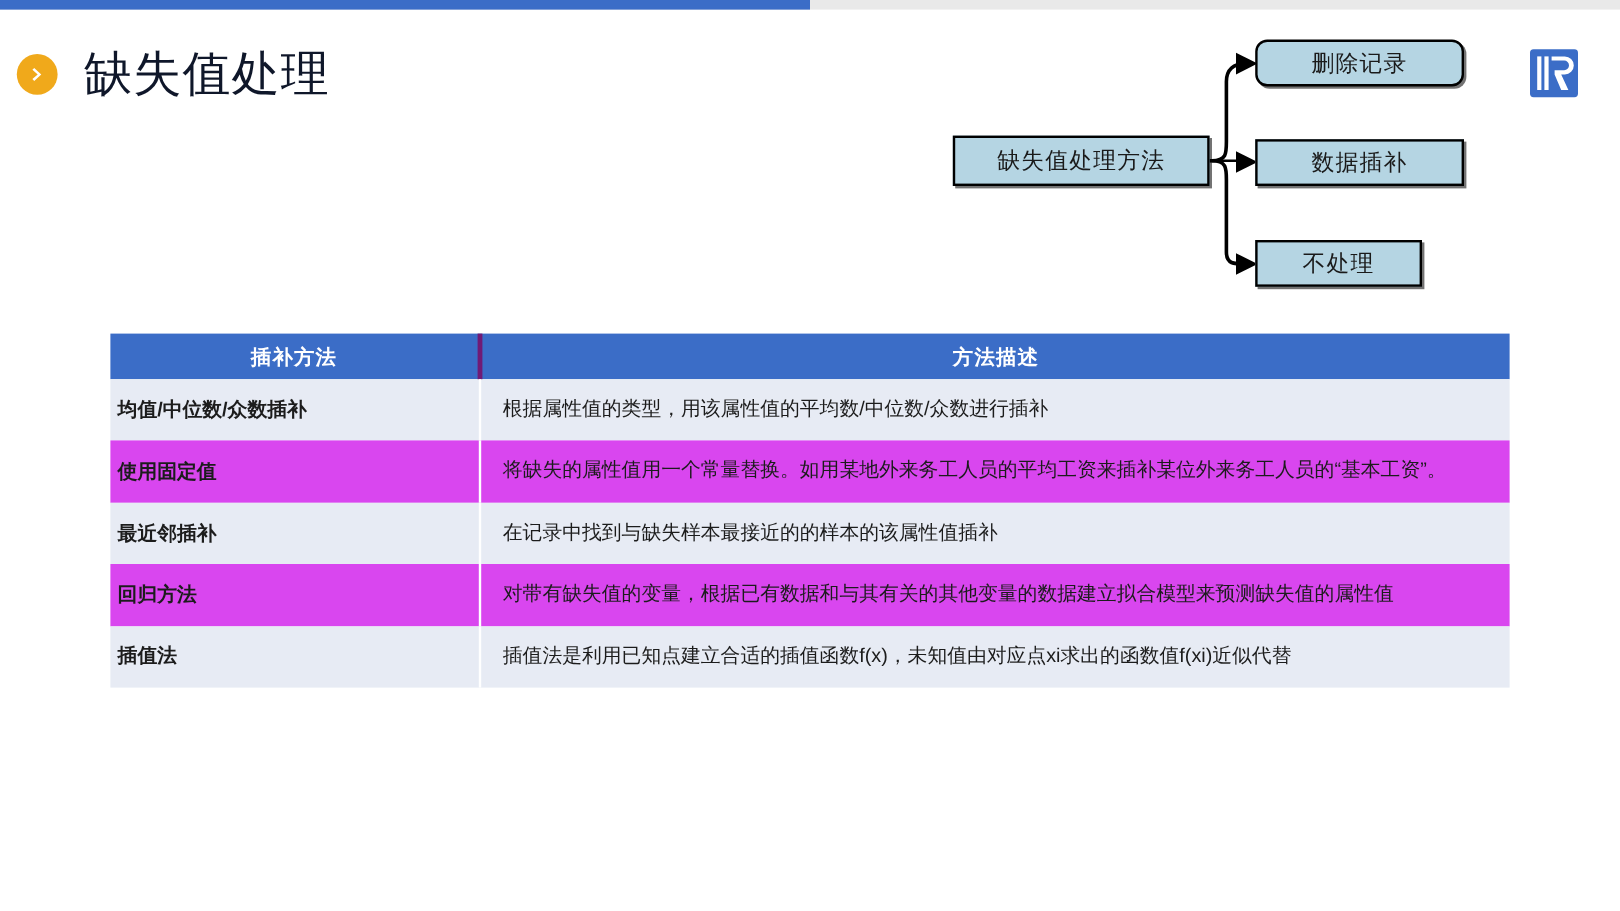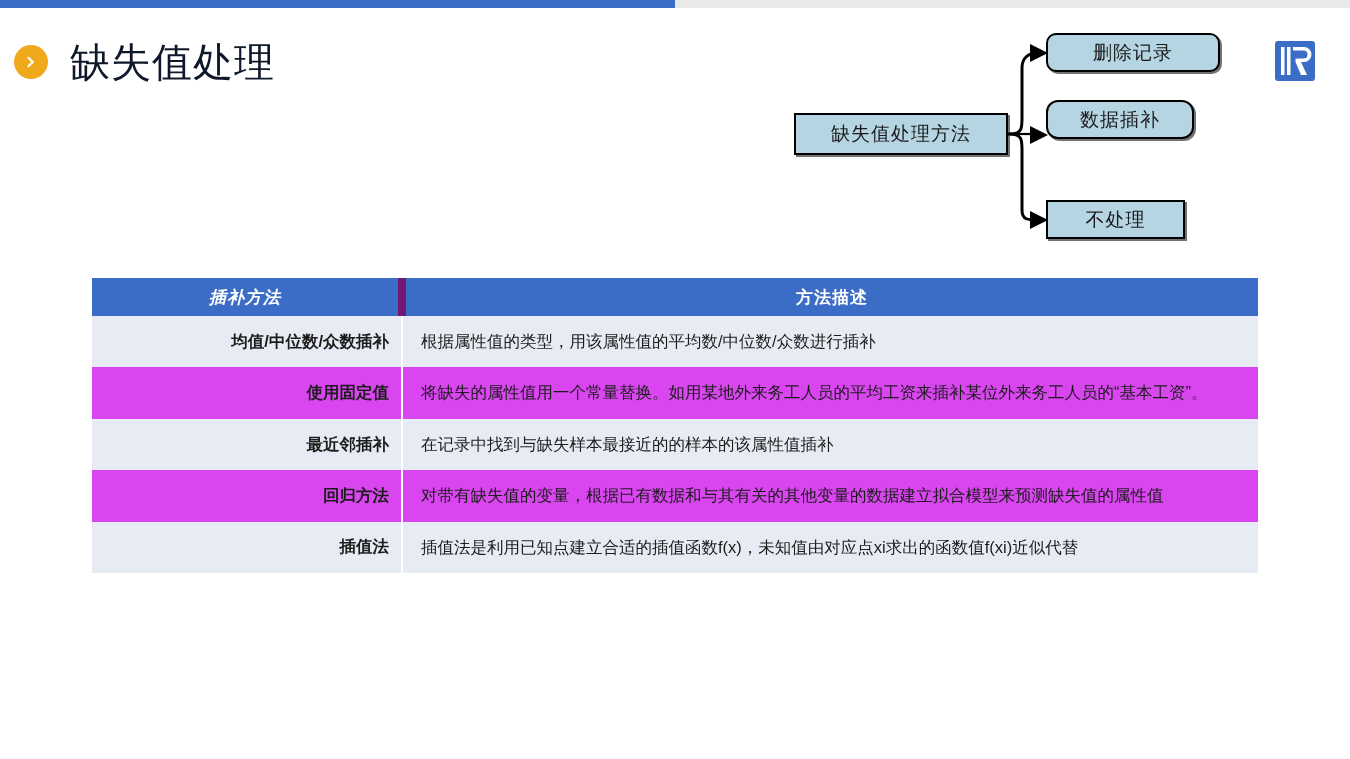--- a/index.html
+++ b/index.html
@@ -88,21 +88,21 @@
     display: flex;
     align-items: center;
     justify-content: center;
     font-size: 19px;
     color: #1a1a1a;
     letter-spacing: 1px;
     box-shadow: 2px 2px 0 rgba(0,0,0,0.55);
   }
   #flow-root { left: 12px;  top: 93px;  width: 214px; height: 42px; margin-left: 22px; }
   #flow-n1   { left: 286px; top: 13px;  width: 174px; height: 39px; border-radius: 10px; }
-  #flow-n2   { left: 286px; top: 80px;  width: 148px; height: 39px; border-radius: 12px; }
+  #flow-n2   { left: 286px; top: 96px;  width: 174px; height: 39px; }
   #flow-n3   { left: 286px; top: 180px; width: 139px; height: 39px; }
 
   
   #table {
     position: absolute;
     left: 92px;
     top: 278px;
     width: 1166px;
     border-collapse: collapse;
     table-layout: fixed;
@@ -110,30 +110,30 @@
   #table th {
     background: #3b6dc7;
     color: #ffffff;
     font-size: 17px;
     font-weight: bold;
     height: 38px;
     letter-spacing: 1px;
     text-align: center;
     padding: 0;
   }
-  #table th.col-method { width: 306px; border-right: 8px solid #701a75; font-style: italic; }
+  #table th.col-method { width: 306px; border-right: 4px solid #701a75; }
   #table td {
     font-size: 16.5px;
     color: #1c1c1c;
     padding: 14px 0;
     vertical-align: middle;
   }
   #table td.cell-method {
     font-weight: bold;
-    text-align: right;
+    text-align: left;
     border-right: 2px solid #ffffff;
     padding-left: 6px;
     padding-right: 12px;
     margin-left: 35px;
   }
   #table td.cell-desc {
     padding-left: 18px;
     line-height: 1.42;
   }
   #table tr.row-alt td { background: #e7ebf4; }

